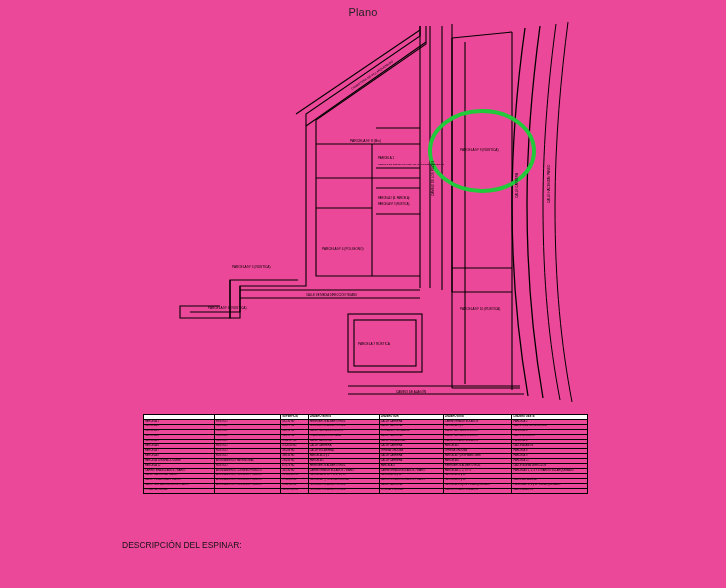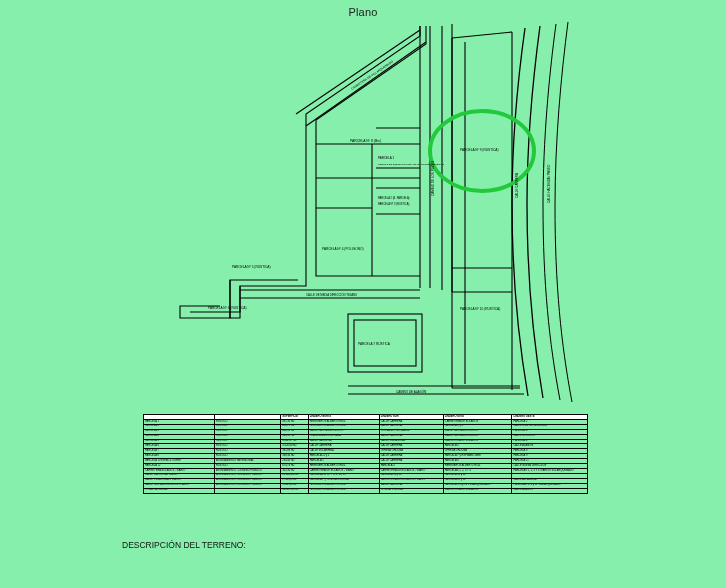--- a/index.html
+++ b/index.html
@@ -12,21 +12,21 @@
     height: 588px;
     overflow: hidden;
     font-family: "Liberation Sans", sans-serif;
     color: #111;
     position: relative;
   }
   .page {
     position: relative;
     width: 726px;
     height: 588px;
-    background: #86efac;
+    background: #ec4899;
   }
   .page-title {
     position: absolute;
     top: 6px;
     left: 0;
     width: 726px;
     text-align: center;
     font-size: 11px;
     color: #222;
     letter-spacing: 0.2px;
@@ -338,16 +338,16 @@
           <td>HEREDEROS ALBERTO RUIZ</td>
           <td>TERESA ORDUÑA</td>
           <td>CARRETERA DE BOLAÑOS</td>
           <td>CALLE ALAGÓN</td>
         </tr>
       </tbody>
     </table>
   </div>
 
   <div class="desc-block">
-    <div class="desc-title">DESCRIPCIÓN DEL TERRENO:</div>
+    <div class="desc-title">DESCRIPCIÓN DEL ESPINAR:</div>
   </div>
 
 </div>
 
 </body></html>

